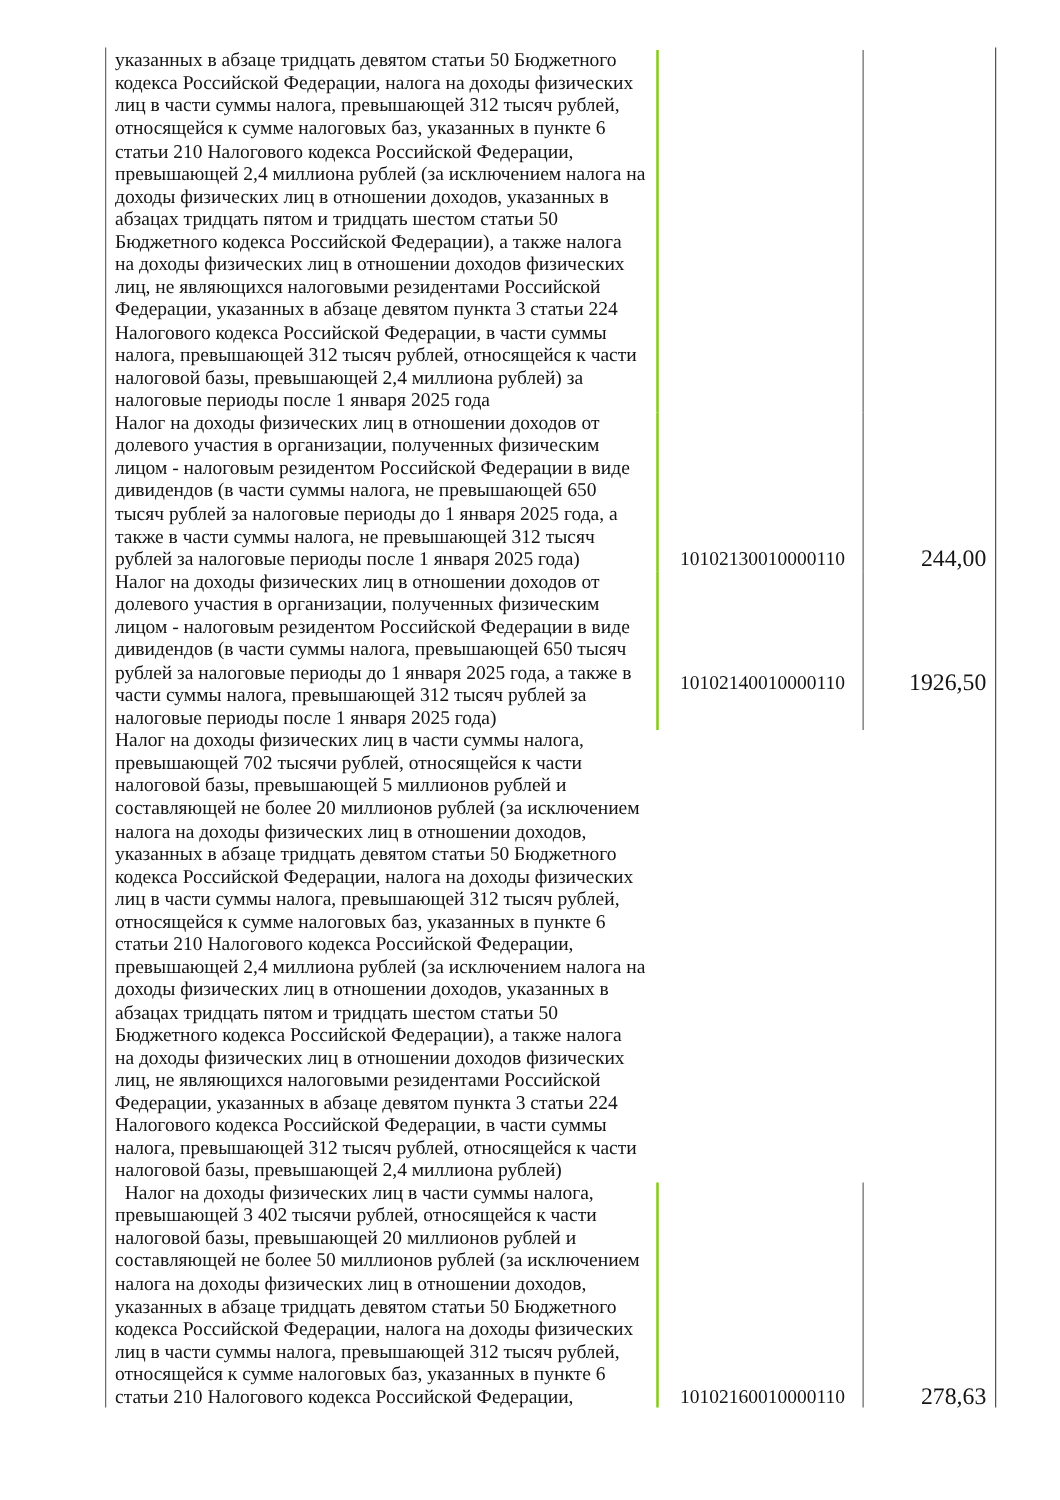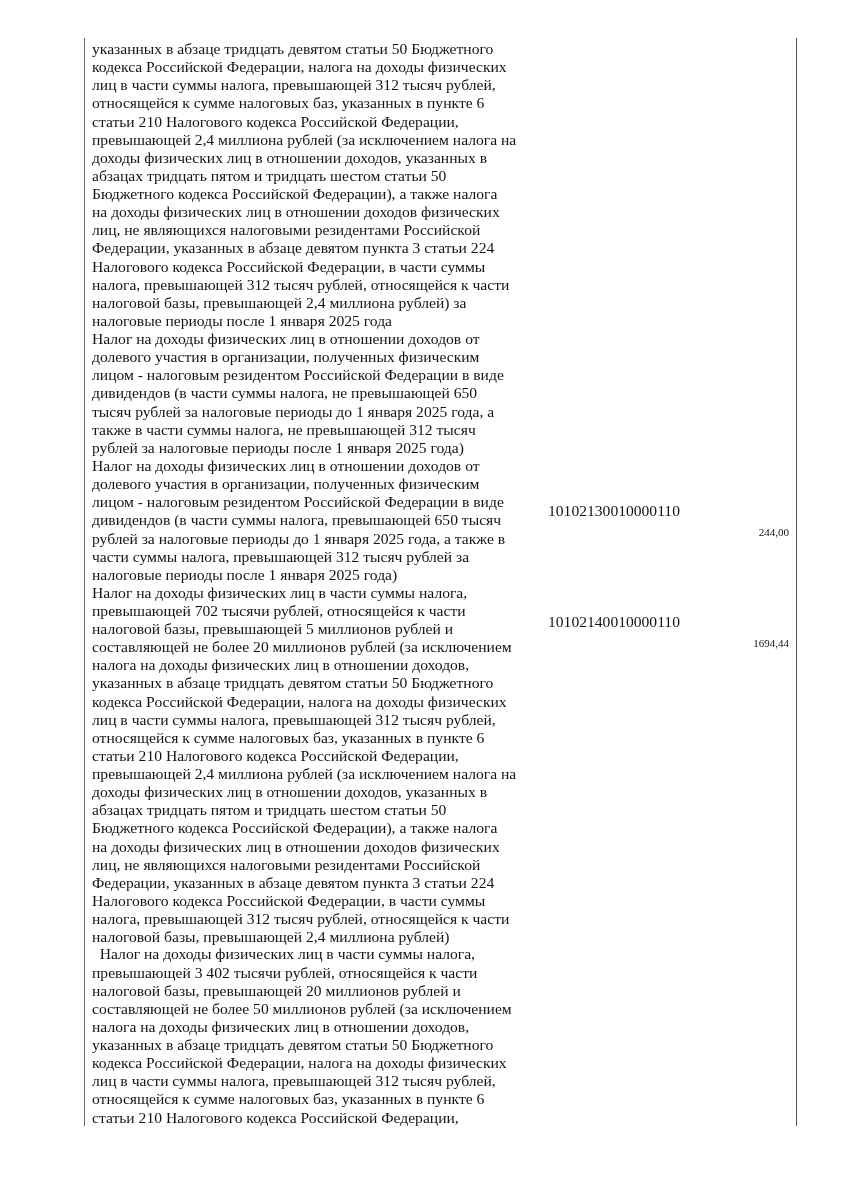--- a/index.html
+++ b/index.html
@@ -19,68 +19,66 @@
     left: 84px; top: 38px;
     width: 713px; height: 1088px;
     box-sizing: border-box;
     border-left: 1px solid #6b6b6b;
     border-right: 1px solid #545454;
     padding-top: 2px;
   }
   .row {
     display: flex;
     position: relative;
-    align-items: center;
   }
   .cell {
     box-sizing: border-box;
     position: relative;
   }
   .cell-text {
     width: 440px;
     padding: 0 2px 0 7px;
   }
   .cell-text .desc {
     display: block;
     white-space: pre;
     font-size: 15.6px;
     line-height: 18.12px;
   }
   .cell-code {
     width: 165px;
-    border-left: 6px solid #84cc16;
+    border-left: 2px solid #84cc16;
   }
   .cell-value {
     width: 106px;
     border-left: 1px solid #6b6b6b;
   }
   .code-text {
     position: absolute;
     left: 17px; top: 0;
     font-size: 15.6px;
     line-height: 18.12px;
     white-space: nowrap;
   }
   .value-text {
     position: absolute;
     right: 7px; top: 0;
-    font-size: 11px;
+    font-size: 19px;
     line-height: 18.12px;
     white-space: nowrap;
-    margin-top: 21px;
   }
   
   .row-0 { height: 290px; }
   .row-1 { height: 127px; }
   .row-2 { height: 127px; }
   .row-3 { height: 362px; }
   .row-4 { height: 180px; }
   
   .row-1 .code-text, .row-1 .value-text { top: 108.7px; }
-  .row-2 .code-text, .row-2 .value-text { top: 92px; }
+  .row-2 .code-text, .row-2 .value-text { top: 81px; }
   .row-3 .code-text, .row-3 .value-text { top: 344.3px; }
   .row-4 .code-text, .row-4 .value-text { top: 163.1px; }
 </style>
 </head>
 <body>
 
 <div class="page">
   <div class="tbl">
 
     <div class="row row-0">
@@ -135,21 +133,21 @@
 лицом - налоговым резидентом Российской Федерации в виде
 дивидендов (в части суммы налога, превышающей 650 тысяч
 рублей за налоговые периоды до 1 января 2025 года, а также в
 части суммы налога, превышающей 312 тысяч рублей за
 налоговые периоды после 1 января 2025 года)</span>
       </div>
       <div class="cell cell-code">
         <span class="code-text">10102140010000110</span>
       </div>
       <div class="cell cell-value">
-        <span class="value-text">1694,44</span>
+        <span class="value-text">1926,50</span>
       </div>
     </div>
 
     <div class="row row-3">
       <div class="cell cell-text">
         <span class="desc">Налог на доходы физических лиц в части суммы налога,
 превышающей 702 тысячи рублей, относящейся к части
 налоговой базы, превышающей 5 миллионов рублей и
 составляющей не более 20 миллионов рублей (за исключением
 налога на доходы физических лиц в отношении доходов,
@@ -177,19 +175,22 @@
 превышающей 3 402 тысячи рублей, относящейся к части
 налоговой базы, превышающей 20 миллионов рублей и
 составляющей не более 50 миллионов рублей (за исключением
 налога на доходы физических лиц в отношении доходов,
 указанных в абзаце тридцать девятом статьи 50 Бюджетного
 кодекса Российской Федерации, налога на доходы физических
 лиц в части суммы налога, превышающей 312 тысяч рублей,
 относящейся к сумме налоговых баз, указанных в пункте 6
 статьи 210 Налогового кодекса Российской Федерации,</span>
       </div>
+      <div class="cell cell-code">
+        <span class="code-text">10102160010000110</span>
+      </div>
       <div class="cell cell-value">
         <span class="value-text">278,63</span>
       </div>
     </div>
 
   </div>
 </div>
 
 </body></html>

